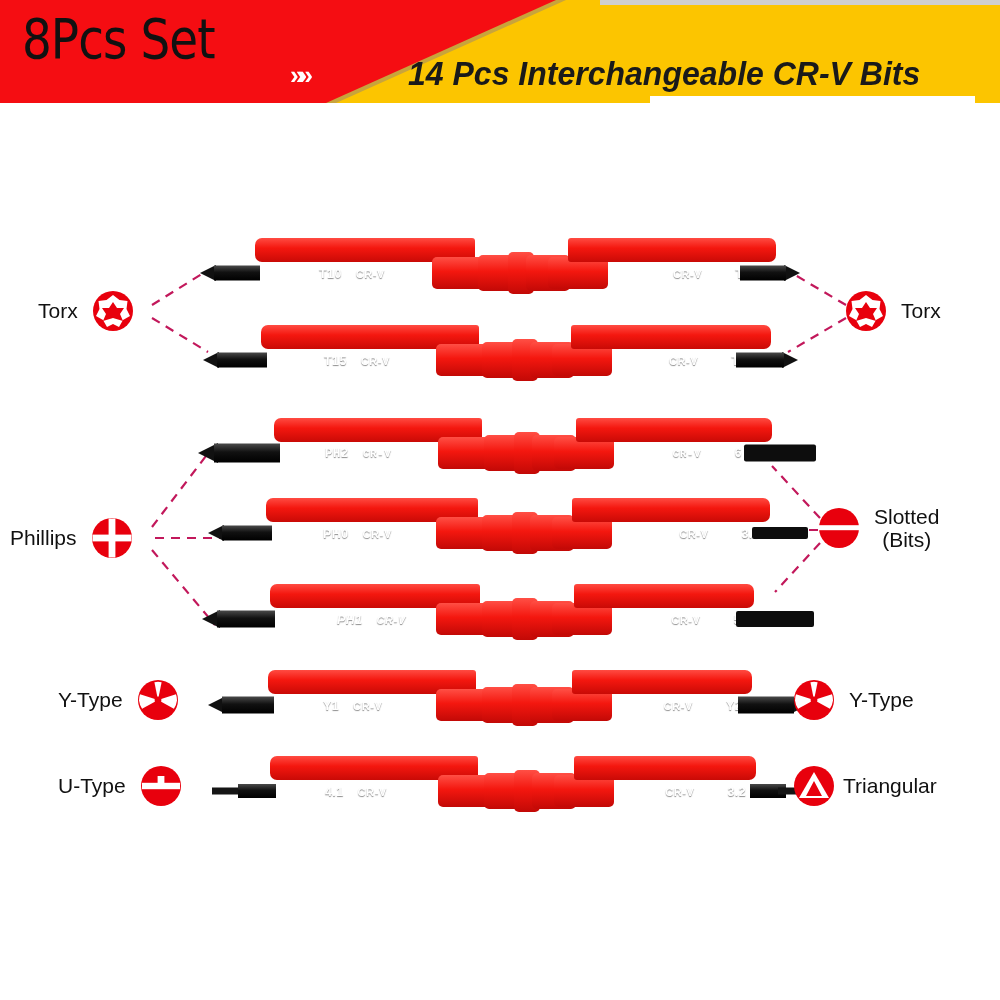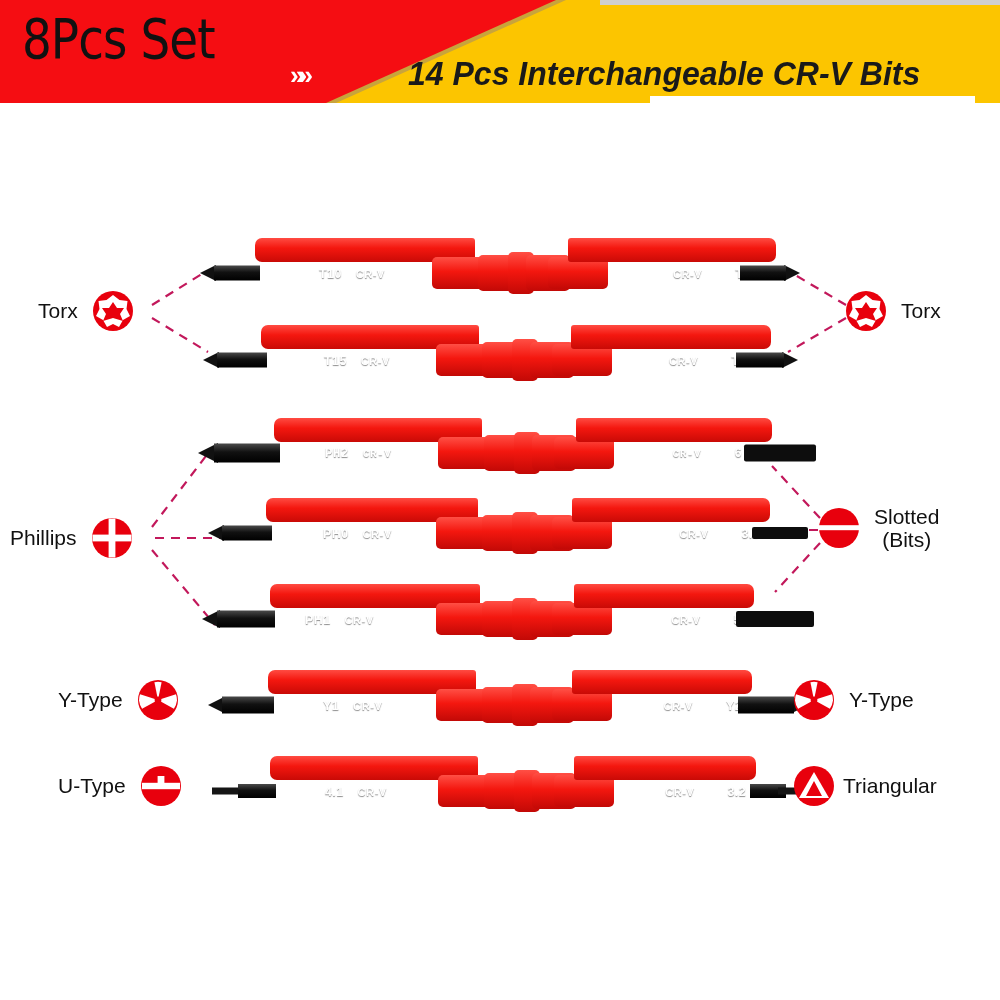--- a/index.html
+++ b/index.html
@@ -301,21 +301,21 @@
     <div class="tip-flat" style="right:0;width:56px;height:12px;border-radius:2px;"></div>
   </div>
 </div>
 
 <div class="tool-row" style="left:202px;top:584px;width:612px;">
   <div class="tip tip-l" style="left:0;width:70px;height:40px;">
     <div class="tip-point" style="border-top-width:9px;border-bottom-width:9px;border-right-width:18px;"></div>
     <div class="tip-body" style="left:15px;width:58px;height:17px;"></div>
   </div>
   <div class="grip left" style="left:68px;width:210px;"></div>
-  <div class="mark" style="left:84px;">
+  <div class="mark" style="left:116px;font-style:italic;">
     <span class="msym plus"></span>
     <span>PH1</span>
     <span class="crv" style="margin-left:10px;">CR-V</span>
   </div>
   <div class="coupler" style="left:234px;width:160px;">
     <div class="cseg" style="left:0;width:60px;height:32px;"></div>
     <div class="cseg" style="left:46px;width:44px;height:36px;"></div>
     <div class="cseg" style="left:76px;width:26px;height:42px;"></div>
     <div class="cseg" style="left:94px;width:44px;height:36px;"></div>
     <div class="cseg" style="left:116px;width:60px;height:32px;"></div>

